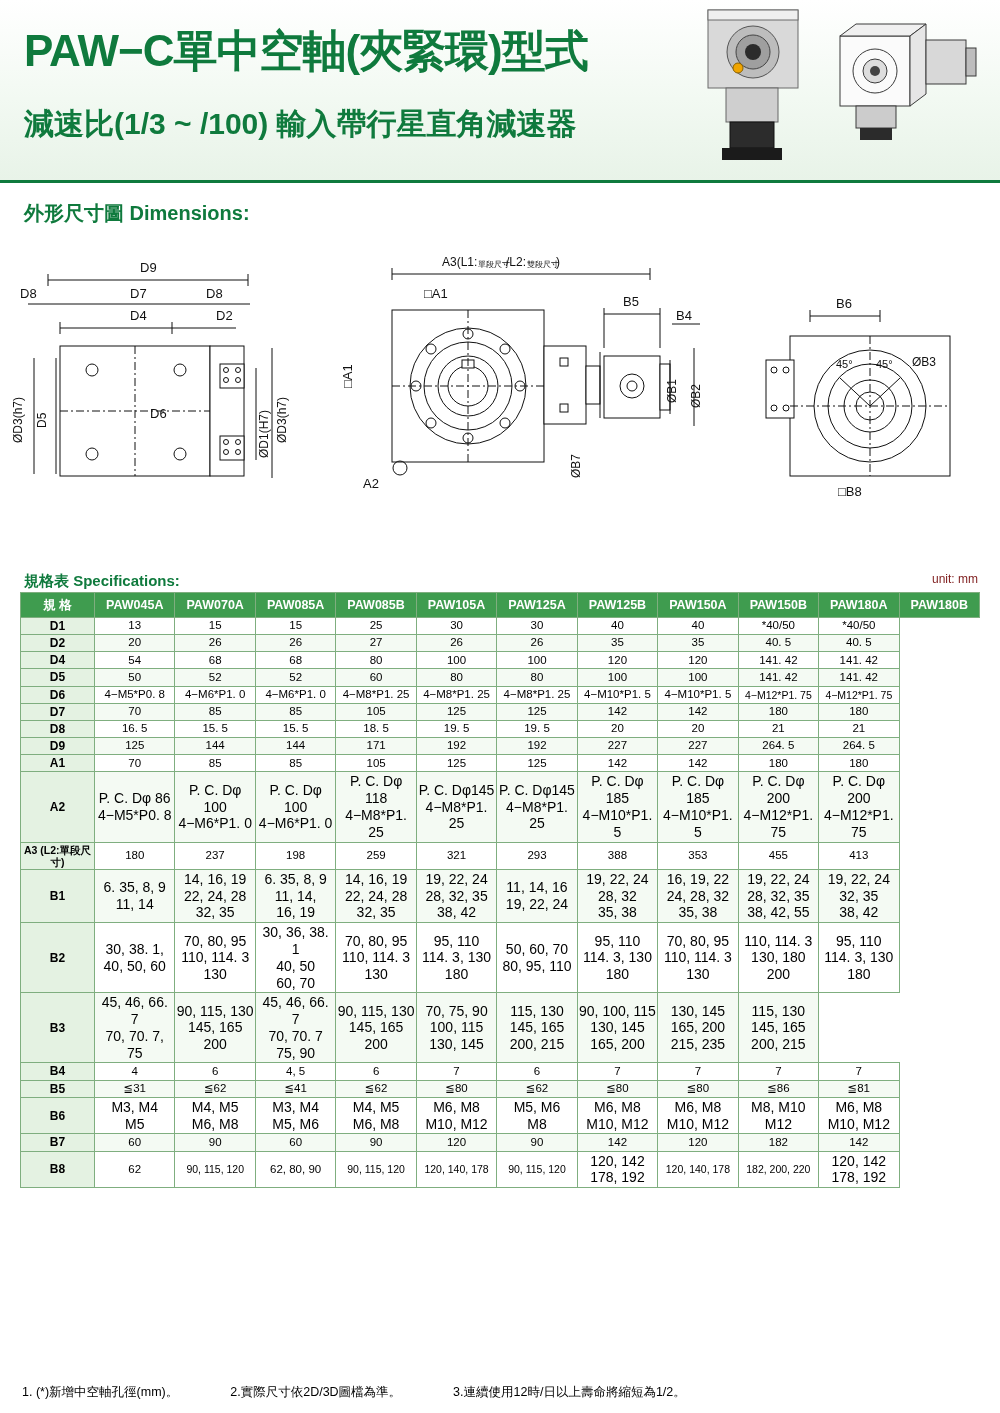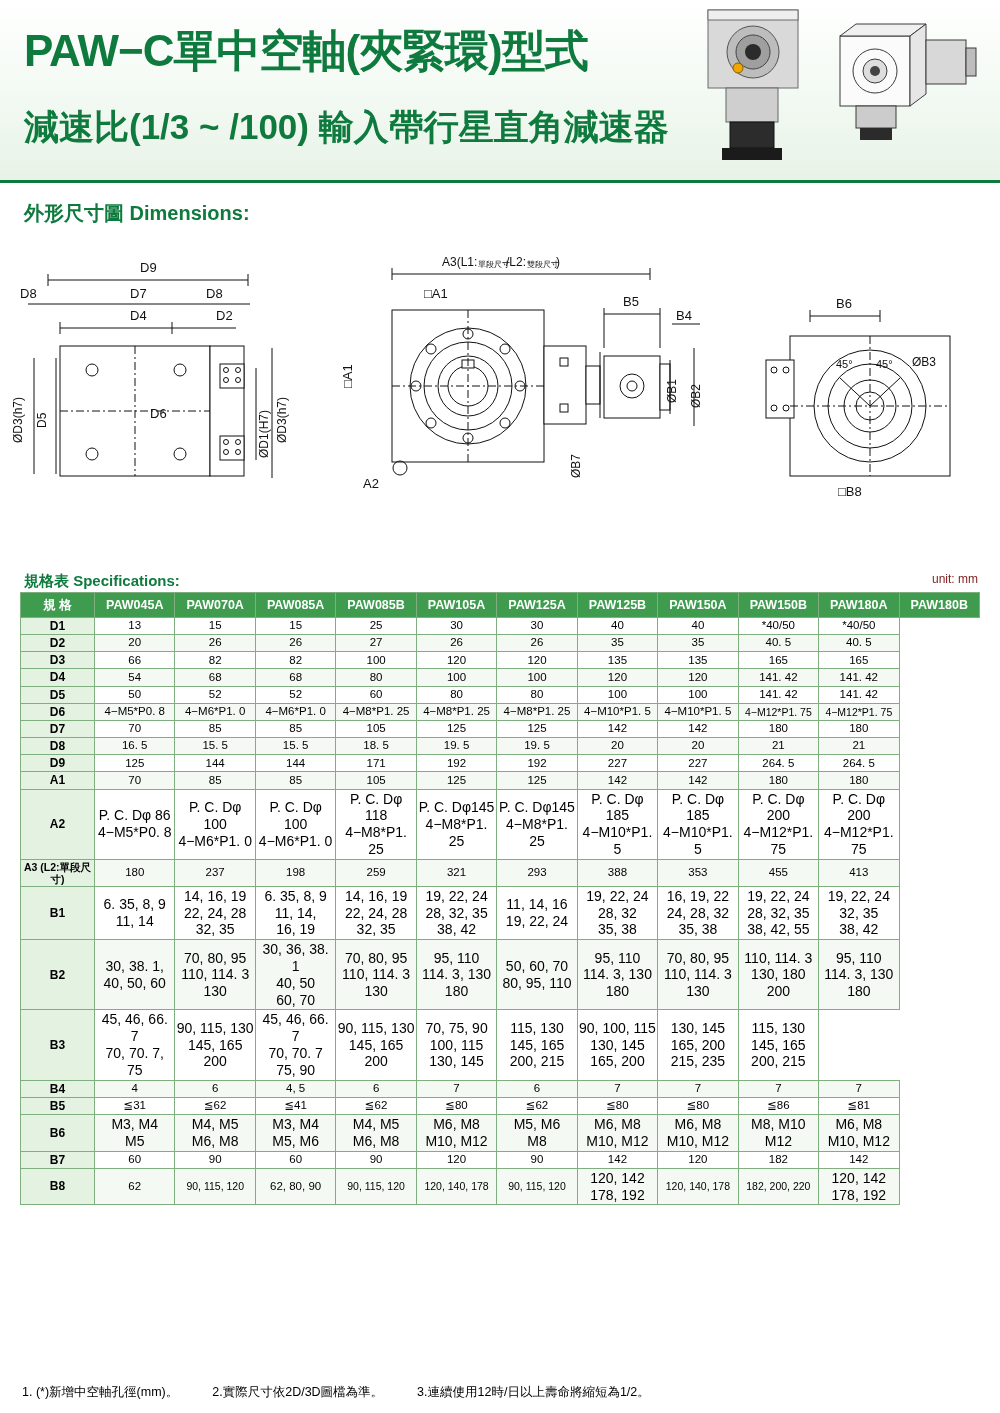--- a/index.html
+++ b/index.html
@@ -18,21 +18,21 @@
     background:linear-gradient(180deg,#ffffff 0%,#f2f9f2 55%,#e8f3e8 100%);
     border-bottom:3px solid #0f7a3d;
   }
   .header .title1{
     position:absolute;left:24px;top:22px;
     font-size:44px;font-weight:bold;color:#0f7a3d;
     letter-spacing:-1px;white-space:nowrap;
   }
   .header .title2{
     position:absolute;left:24px;top:104px;
-    font-size:35px;font-weight:bold;color:#0f7a3d;
+    font-size:30px;font-weight:bold;color:#0f7a3d;
     white-space:nowrap;
   }
   .photo-a{
     position:absolute;left:700px;top:6px;width:110px;height:160px;
   }
   .photo-b{
     position:absolute;left:820px;top:18px;width:160px;height:130px;
   }
   
   .sec-label{
@@ -87,21 +87,21 @@
     background:#e4f2e2;
   }
   table.spec td.multi{font-size:14px;line-height:1.2;}
   table.spec td.small{font-size:10.5px;}
   .col-name{width:74px;}
   
   .notes{
     position:absolute;left:22px;bottom:12px;
     font-size:12.5px;
     width:956px;
-    display:flex;gap:34px;
+    display:flex;gap:52px;
   }
   .notes span{white-space:nowrap;}
 </style>
 </head>
 <body>
 
 <div class="header">
   <div class="title1">PAW−C單中空軸(夾緊環)型式</div>
   <div class="title2">減速比(1/3 ~ /100) 輸入帶行星直角減速器</div>
 
@@ -320,33 +320,20 @@
         <td>26</td>
         <td>27</td>
         <td>26</td>
         <td>26</td>
         <td>35</td>
         <td>35</td>
         <td>40. 5</td>
         <td>40. 5</td>
       </tr>
       <tr>
-        <td>D3</td>
-        <td>66</td>
-        <td>82</td>
-        <td>82</td>
-        <td>100</td>
-        <td>120</td>
-        <td>120</td>
-        <td>135</td>
-        <td>135</td>
-        <td>165</td>
-        <td>165</td>
-      </tr>
-      <tr>
         <td>D4</td>
         <td>54</td>
         <td>68</td>
         <td>68</td>
         <td>80</td>
         <td>100</td>
         <td>100</td>
         <td>120</td>
         <td>120</td>
         <td>141. 42</td>

